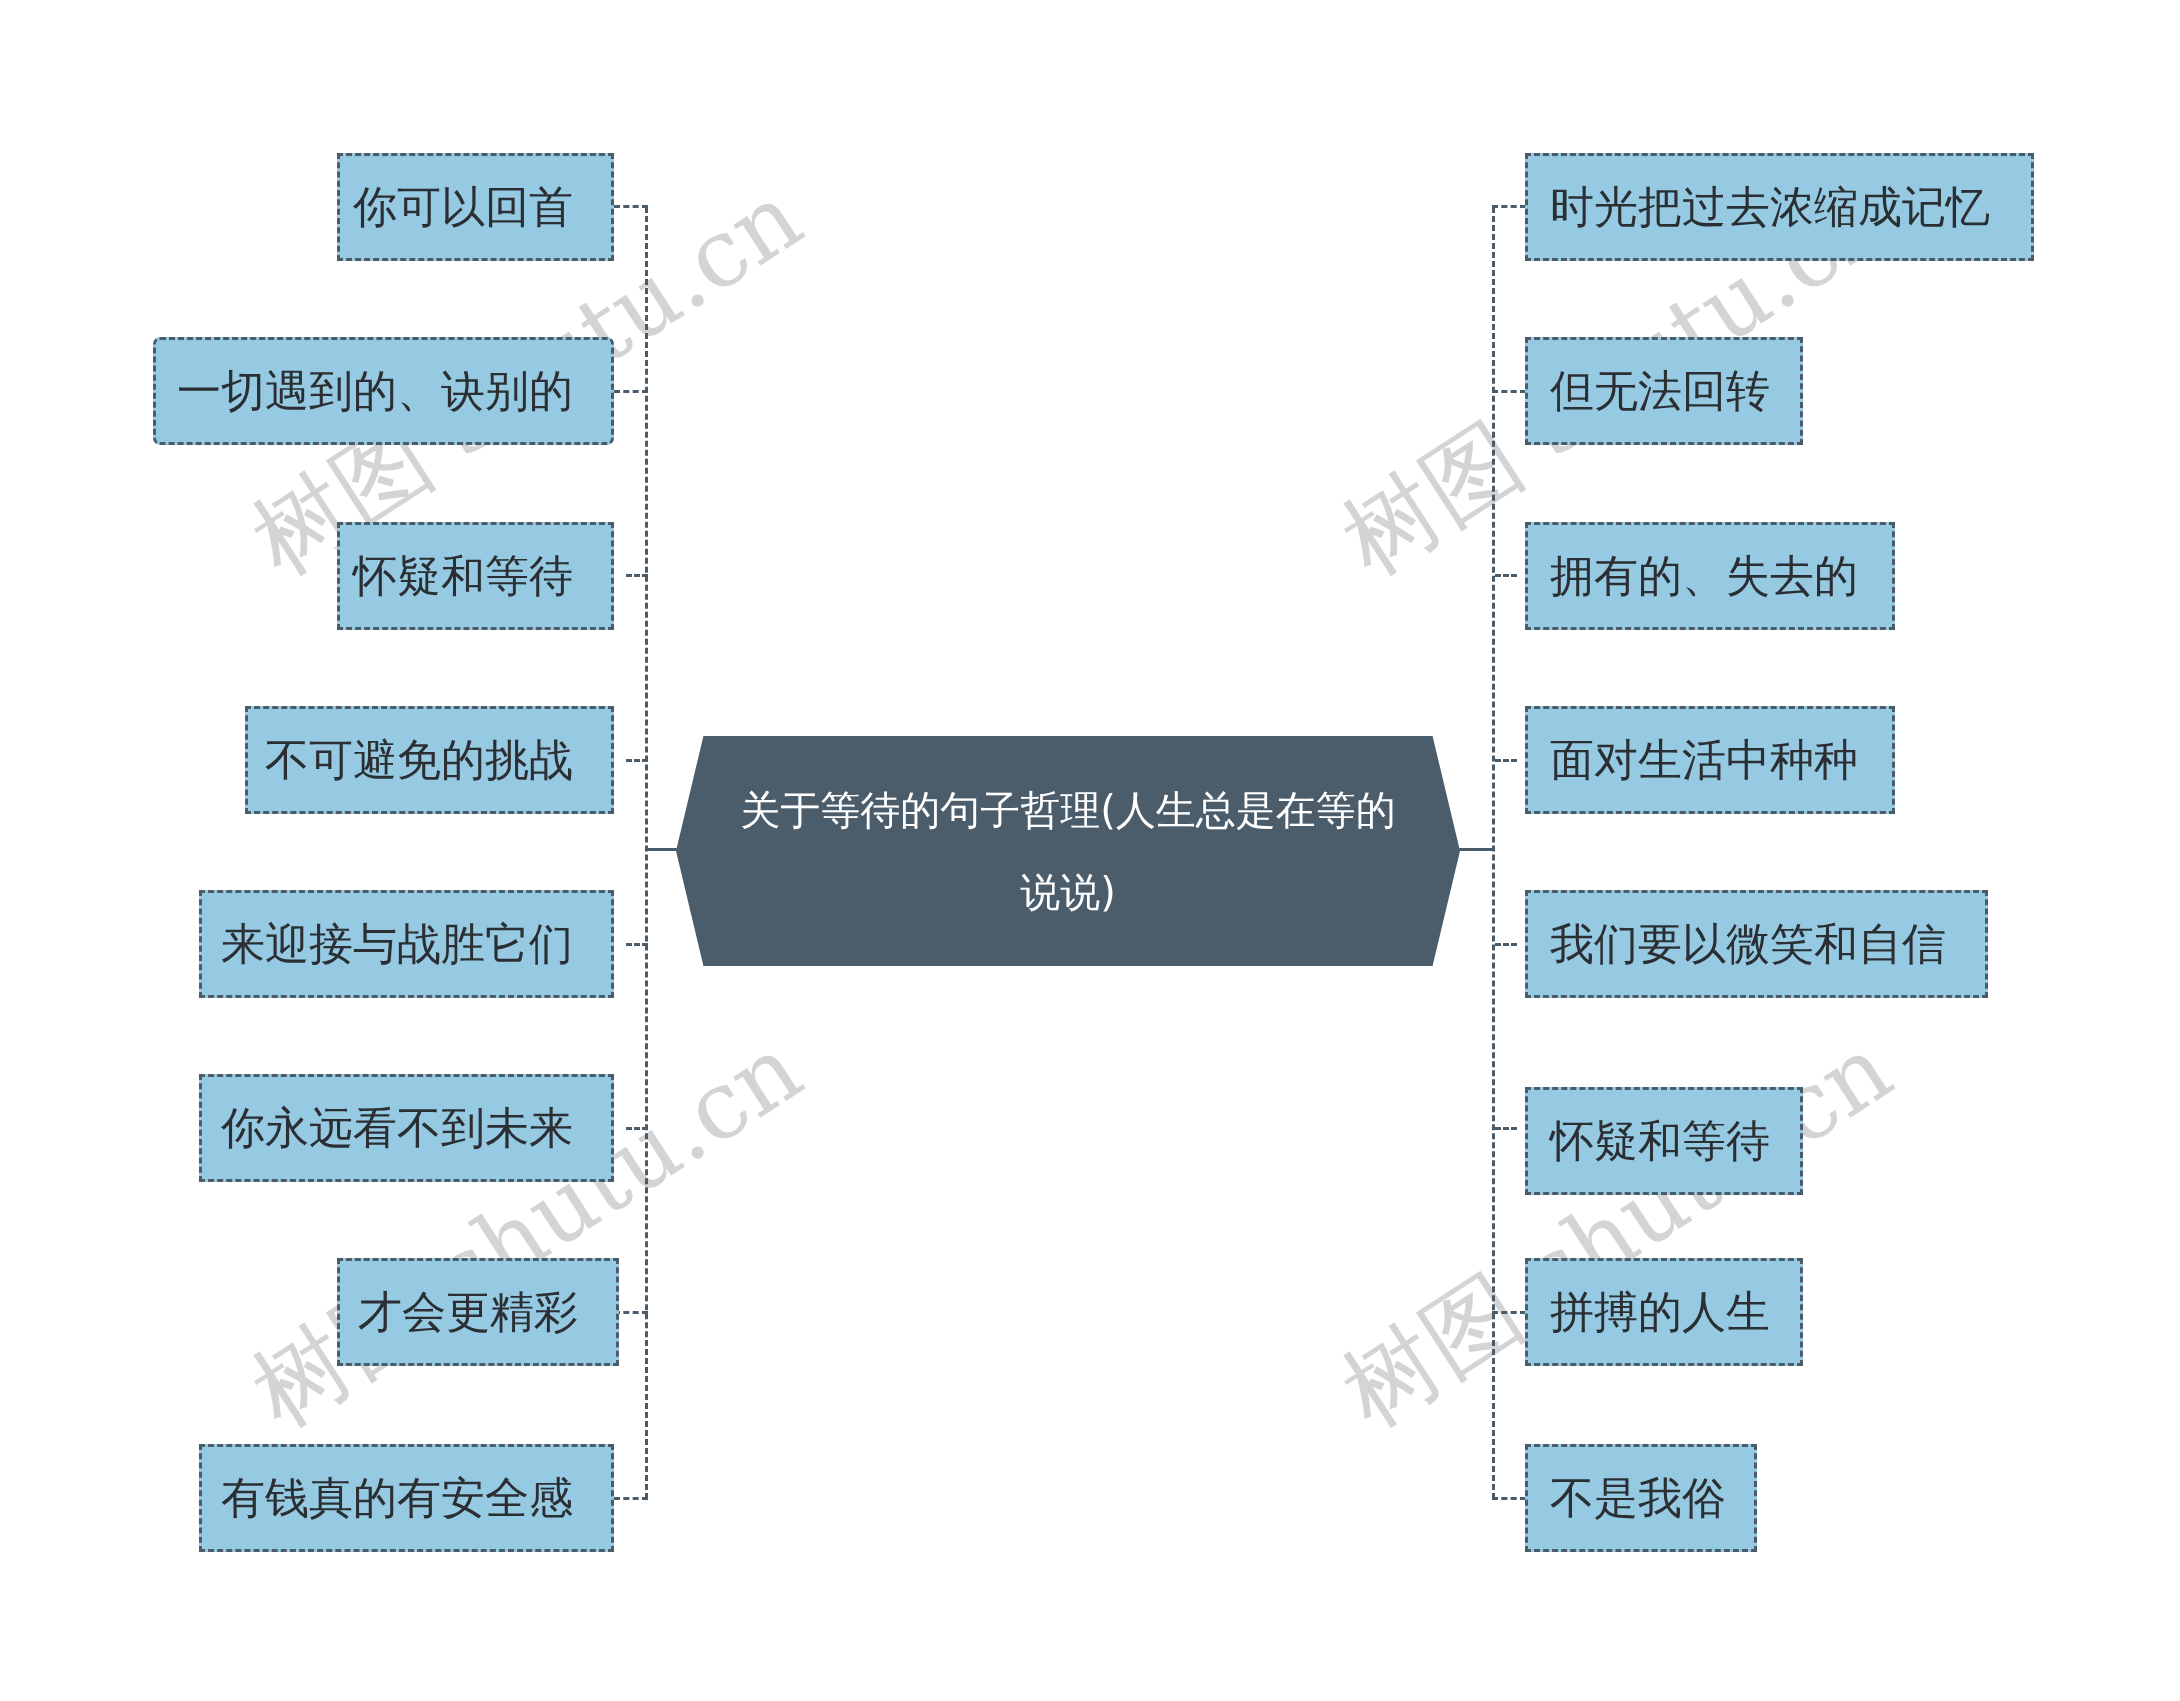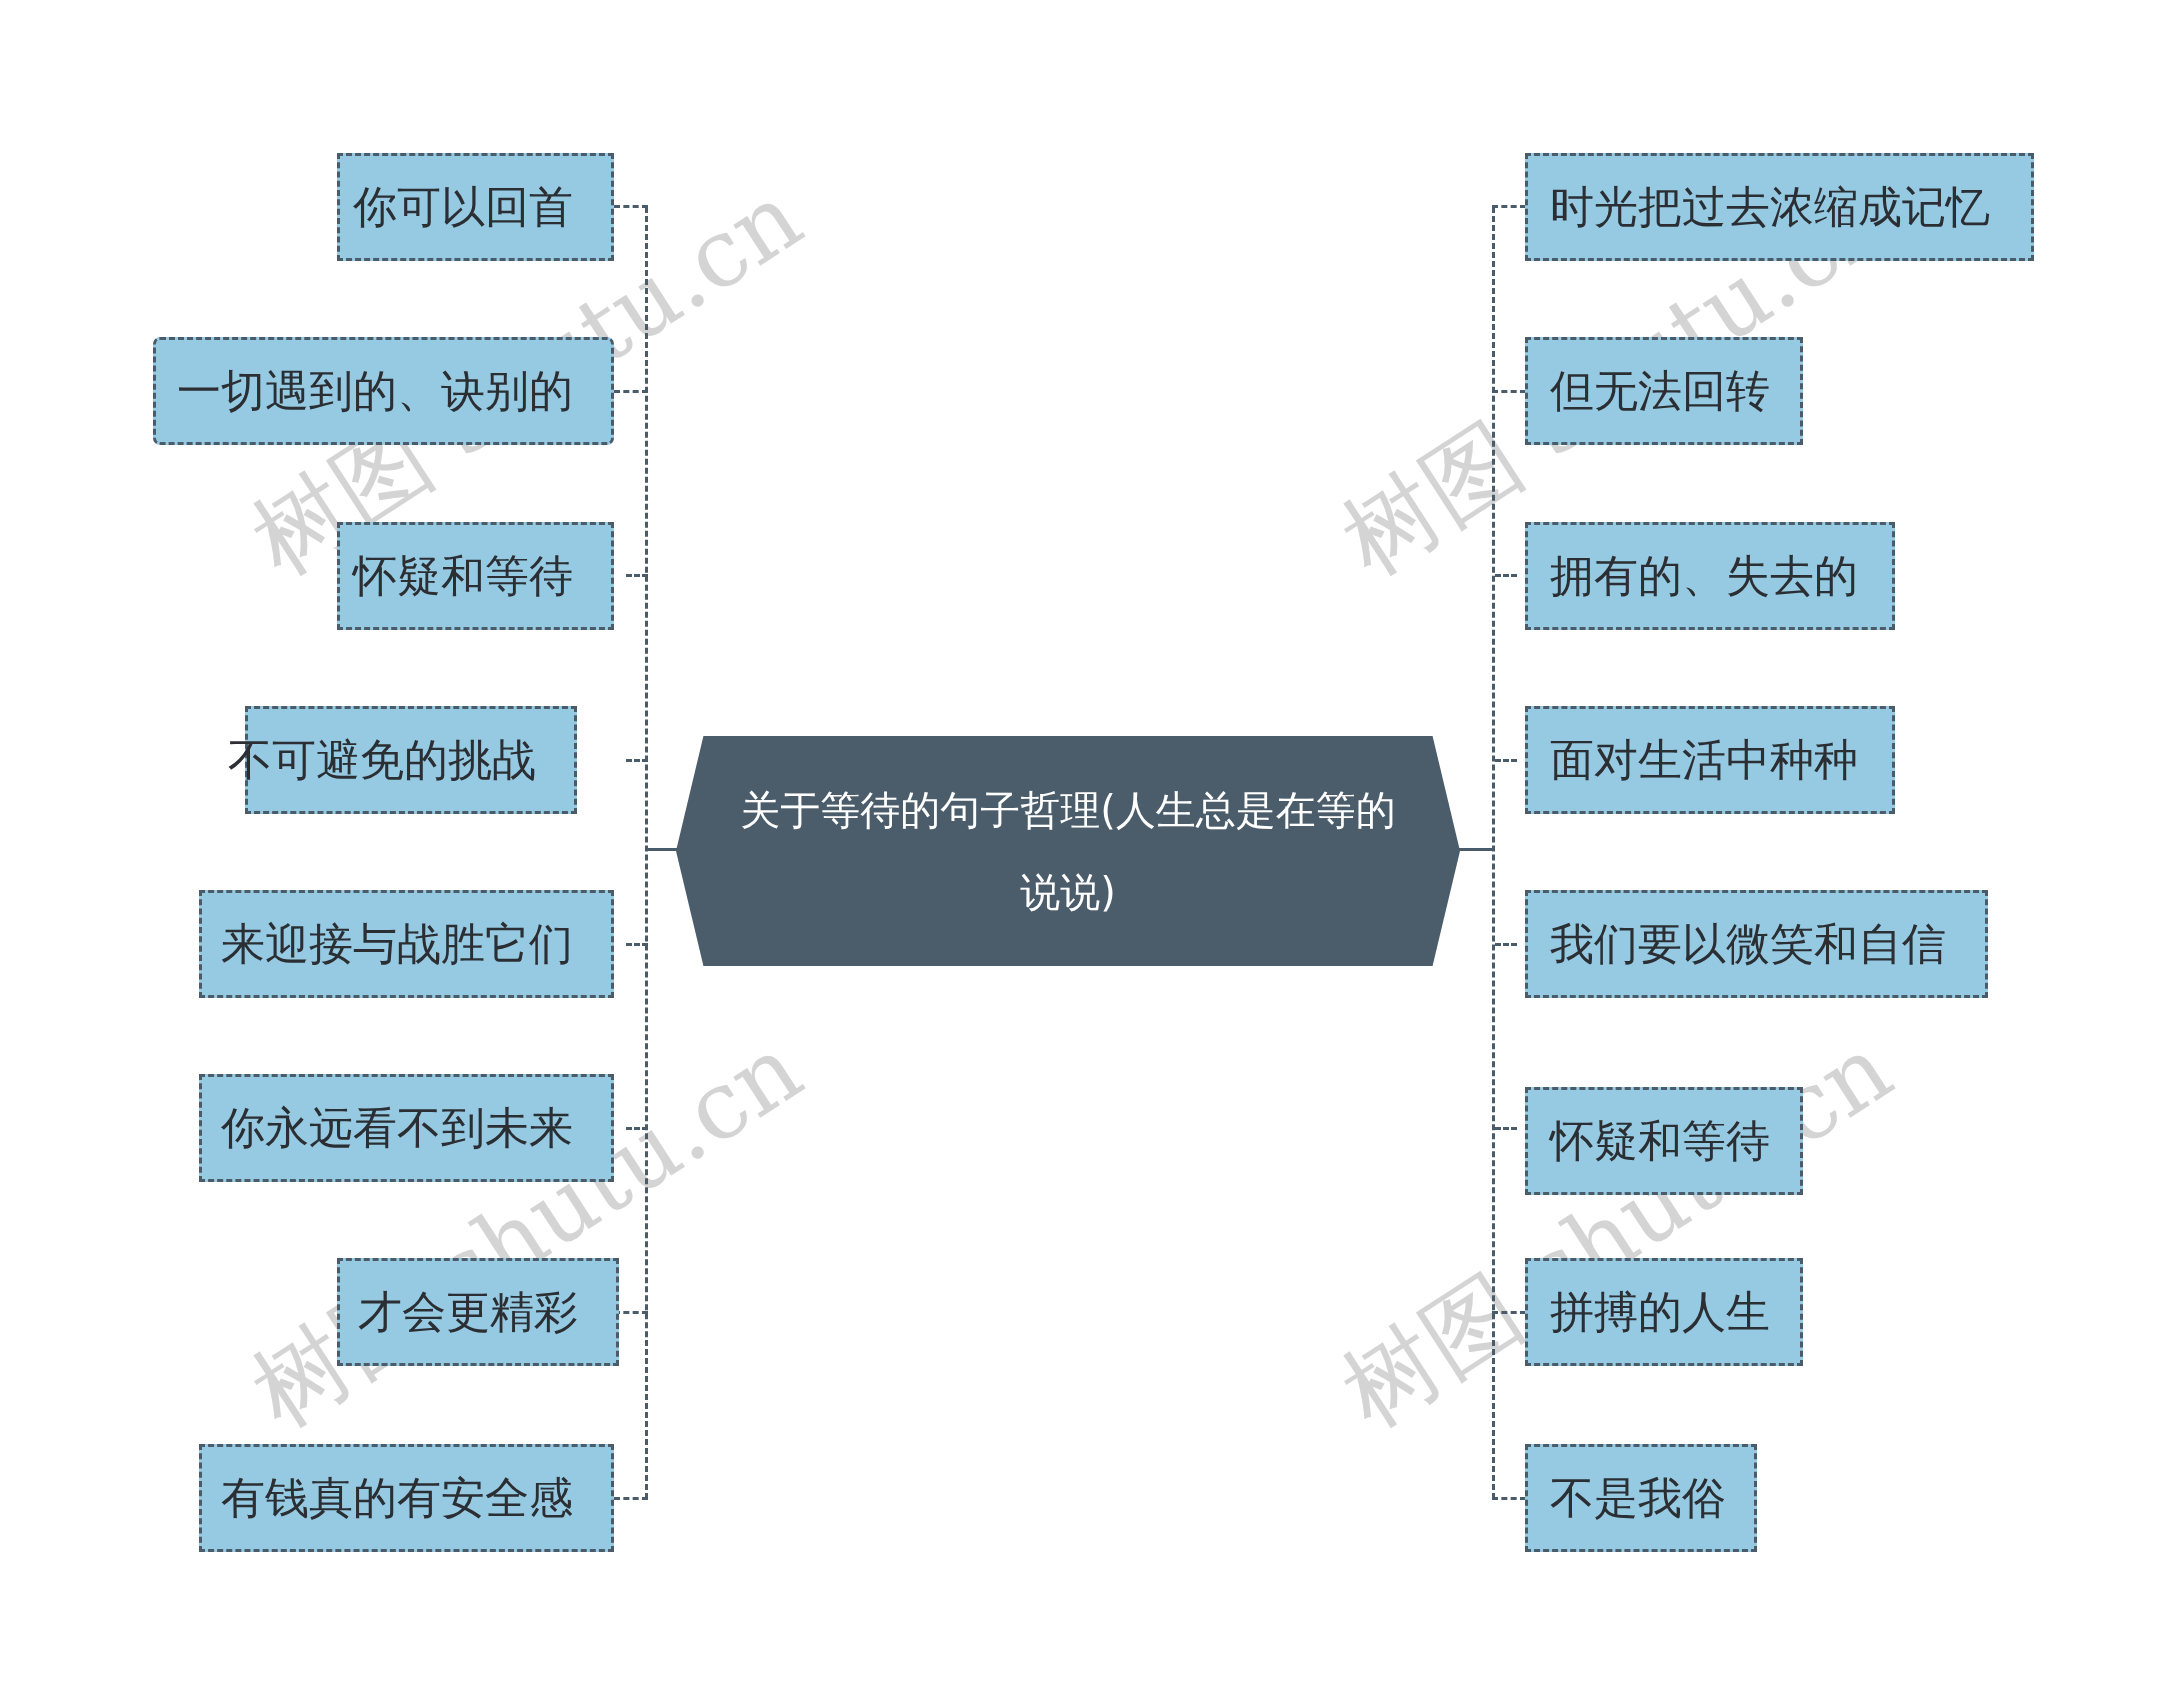--- a/index.html
+++ b/index.html
@@ -59,21 +59,21 @@
 
 <div class="node left" style="left:337px; top:153px; width:277px;">
   <span>你可以回首</span>
 </div>
 <div class="node left" style="left:153px; top:337px; width:461px;border-radius:7px;">
   <span>一切遇到的、诀别的</span>
 </div>
 <div class="node left" style="left:337px; top:522px; width:277px;">
   <span>怀疑和等待</span>
 </div>
-<div class="node left" style="left:245px; top:706px; width:332px;text-align:center;">
+<div class="node left" style="left:245px; top:706px; width:369px;text-align:center;">
   <span>不可避免的挑战</span>
 </div>
 <div class="node left" style="left:199px; top:890px; width:415px;">
   <span>来迎接与战胜它们</span>
 </div>
 <div class="node left" style="left:199px; top:1074px; width:415px;">
   <span>你永远看不到未来</span>
 </div>
 <div class="node left" style="left:337px; top:1258px; width:282px;">
   <span>才会更精彩</span>

